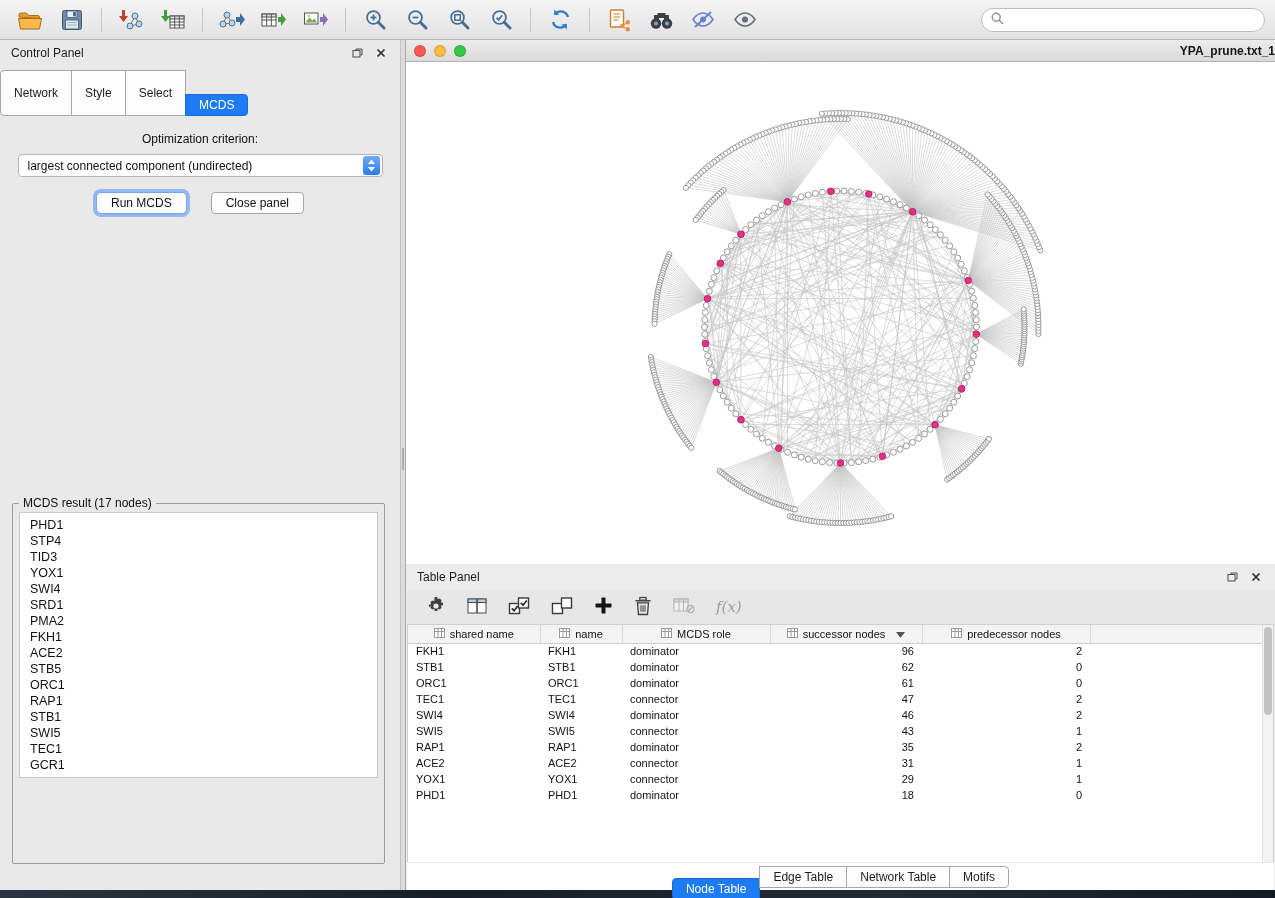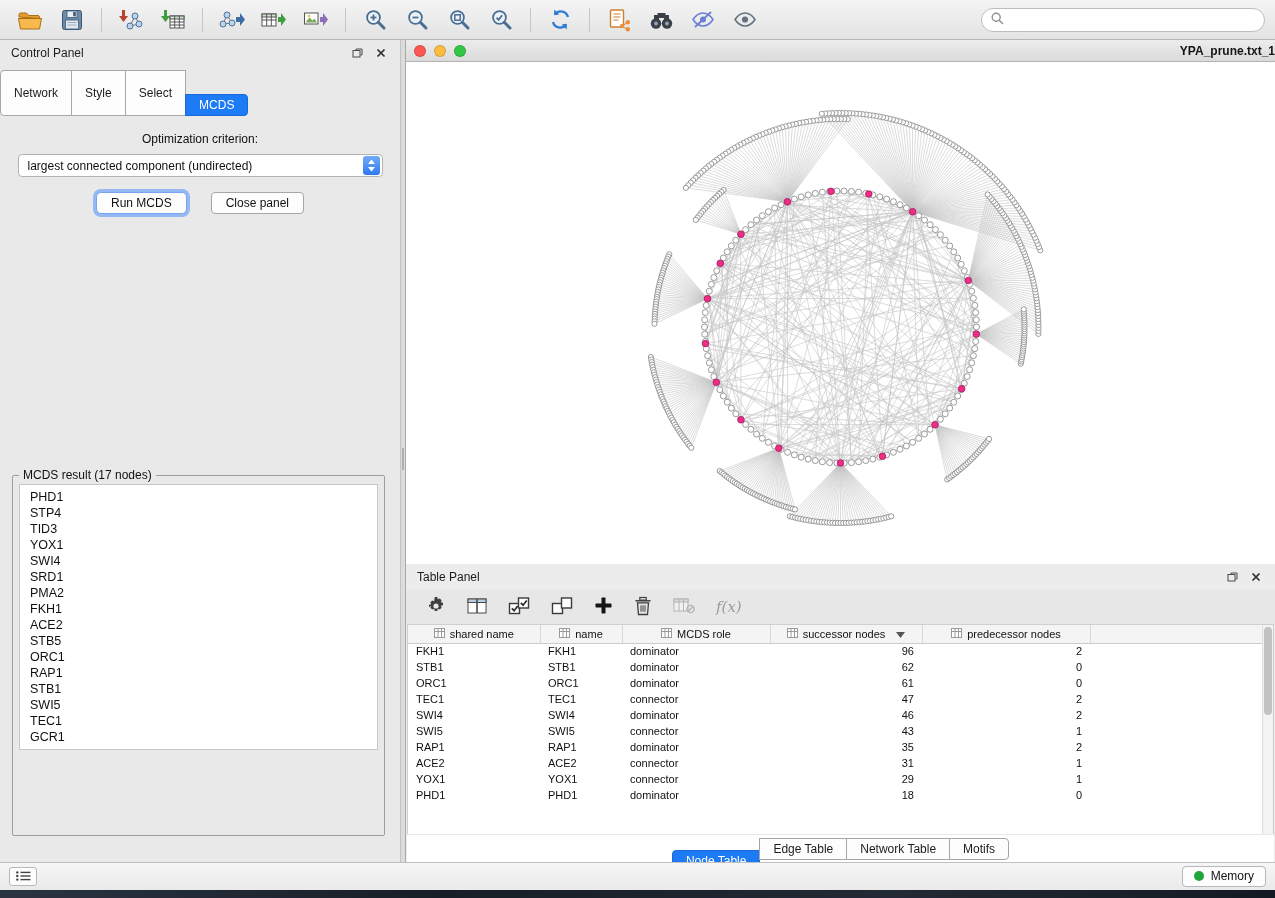--- a/index.html
+++ b/index.html
@@ -1833,37 +1833,15 @@
         <div class="tp-tabs">
             <button class="seg-tab selected">Node Table</button>
             <button class="seg-tab">Edge Table</button>
             <button class="seg-tab">Network Table</button>
             <button class="seg-tab">Motifs</button>
           </div>
       </div>
     </div>
   </div>
 
-  <div class="statusbar">
-    <button class="list-btn">
-      <span>
-        <svg width="15" height="10" viewBox="0 0 15 10">
-            <g stroke="#444" stroke-width="1.4">
-              <line x1="4.5" y1="1.4" x2="14.5" y2="1.4"></line>
-              <line x1="4.5" y1="5" x2="14.5" y2="5"></line>
-              <line x1="4.5" y1="8.6" x2="14.5" y2="8.6"></line>
-            </g>
-            <g fill="#444">
-              <circle cx="1.3" cy="1.4" r="1.2"></circle>
-              <circle cx="1.3" cy="5" r="1.2"></circle>
-              <circle cx="1.3" cy="8.6" r="1.2"></circle>
-            </g>
-          </svg>
-      </span>
-    </button>
-    <button class="memory-btn">
-      <span class="dot"></span>
-      <span>Memory</span>
-    </button>
-  </div>
 </div>
 
 <div class="desktop-strip"></div>
 
 </body></html>

